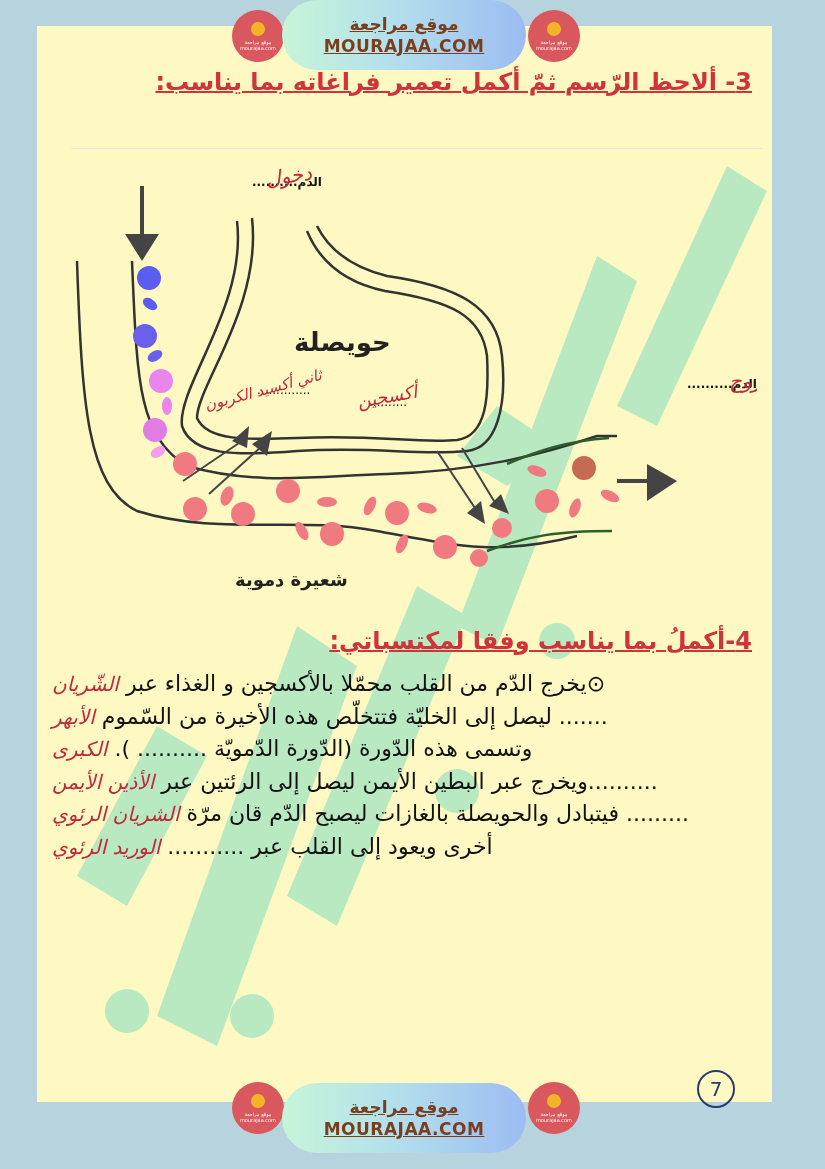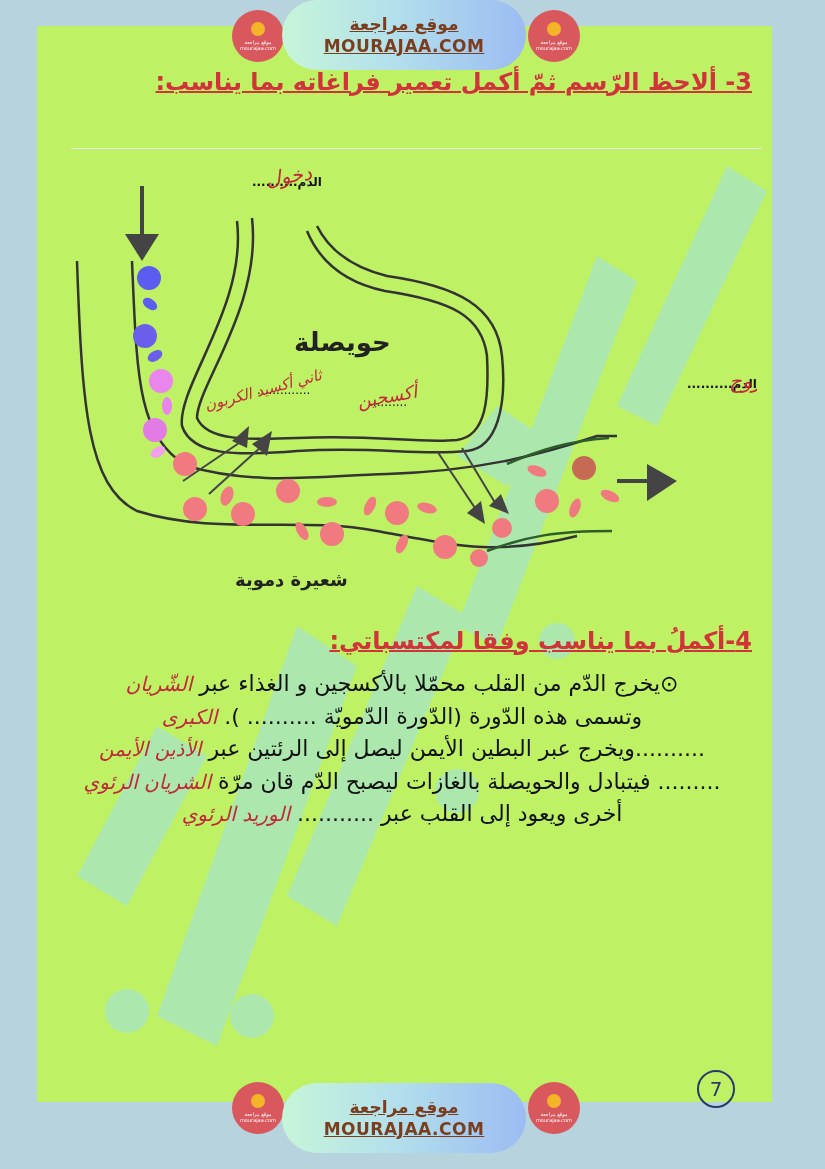--- a/index.html
+++ b/index.html
@@ -1,30 +1,30 @@
 <!DOCTYPE html>
 <html><head>
 <meta charset="utf-8">
 <style>
   html, body { margin:0; padding:0; }
   body { width:825px; height:1169px; background:#b7d3de; position:relative; overflow:hidden; font-family:"DejaVu Sans", sans-serif; }
-  .page { position:absolute; left:37px; top:26px; width:735px; height:1076px; background:#bef264; }
+  .page { position:absolute; left:37px; top:26px; width:735px; height:1076px; background:#fef9c3; }
   .badge { position:absolute; width:52px; height:52px; border-radius:50%; background:#d9585e; display:flex; flex-direction:column; align-items:center; justify-content:center; z-index:5; }
   .badge .logo { width:14px; height:14px; border-radius:50%; background:#f4b428; margin-bottom:3px; }
   .badge .mini { font-size:5px; color:#fff; line-height:6px; text-align:center; }
   .pill { position:absolute; width:244px; height:70px; border-radius:35px; background:linear-gradient(90deg,#c7f5d8 0%,#b3e0ec 45%,#9cbcf2 100%); display:flex; flex-direction:column; align-items:center; justify-content:center; z-index:5; }
   .pill .ar { font-size:17px; font-weight:bold; color:#7a3e1e; text-decoration:underline; line-height:22px; direction:rtl; }
   .pill .en { font-size:17px; font-weight:bold; color:#7a3e1e; text-decoration:underline; line-height:22px; letter-spacing:0.5px; }
   .q3title { position:absolute; right:20px; top:42px; font-size:24px; font-weight:bold; color:#d0343a; text-decoration:underline; text-decoration-thickness:2px; direction:rtl; z-index:3;}
   .q3words { position:absolute; right:24px; top:82px; font-size:24px; color:#1f5d58; direction:rtl; z-index:3;}
   .divider { position:absolute; left:34px; right:10px; top:122px; height:1px; background:#e6e6e6; }
   .diagram { position:absolute; left:20px; top:130px; width:700px; height:450px; z-index:2; }
   .wm { position:absolute; left:0; top:0; width:735px; height:1076px; z-index:1; pointer-events:none; }
   .q4title { position:absolute; right:20px; top:601px; font-size:24px; font-weight:bold; color:#d0343a; text-decoration:underline; text-decoration-thickness:2px; direction:rtl; z-index:3;}
-  .q4body { position:absolute; right:20px; top:642px; width:700px; font-size:22px; line-height:31.5px; color:#111; direction:rtl; text-align:center; z-index:3; }
+  .q4body { position:absolute; right:20px; top:642px; width:700px; font-size:22px; line-height:31.5px; color:#111; direction:rtl; text-align:left; z-index:3; }
   .q4body .line { white-space:nowrap; }
   .ans { color:#c0293a; font-style:italic; font-family:"DejaVu Serif", serif; font-size:20px; }
   .pagenum { position:absolute; left:660px; top:1044px; width:34px; height:34px; border:2px solid #2b3a6e; border-radius:50%; color:#2b3a6e; font-size:20px; display:flex; align-items:center; justify-content:center; z-index:3; }
 </style>
 </head>
 <body>
 
 <div class="page">
 
   <svg class="wm" viewBox="0 0 735 1076">
@@ -110,20 +110,21 @@
 
     <text x="210" y="30" font-size="20" font-style="italic" fill="#c0293a" font-family="DejaVu Serif, serif" transform="rotate(-8 210 30)">دخول</text>
     <text x="672" y="232" font-size="20" font-style="italic" fill="#c0293a" font-family="DejaVu Serif, serif">خروج</text>
     <text x="145" y="238" font-size="15" font-style="italic" fill="#c0293a" font-family="DejaVu Serif, serif" transform="rotate(-15 210 230)">ثاني أكسيد الكربون</text>
     <text x="300" y="245" font-size="18" font-style="italic" fill="#c0293a" font-family="DejaVu Serif, serif" transform="rotate(-10 340 240)">أكسجين</text>
   </svg>
 
   <div class="q4title">4-أكملُ بما يناسب وفقا لمكتسباتي:</div>
   <div class="q4body">
     <div class="line"><span>⊙يخرج الدّم من القلب محمّلا بالأكسجين و الغذاء عبر</span> <span class="ans">الشّريان</span></div>
+    <div class="line"><span>....... ليصل إلى الخليّة فتتخلّص هذه الأخيرة من السّموم</span> <span class="ans">الأبهر</span></div>
     <div class="line"><span>وتسمى هذه الدّورة (الدّورة الدّمويّة .......... ).</span> <span class="ans">الكبرى</span></div>
     <div class="line"><span>..........ويخرج عبر البطين الأيمن ليصل إلى الرئتين عبر</span> <span class="ans">الأذين الأيمن</span></div>
     <div class="line"><span>......... فيتبادل والحويصلة بالغازات ليصبح الدّم قان مرّة</span> <span class="ans">الشريان الرئوي</span></div>
     <div class="line"><span>أخرى ويعود إلى القلب عبر ...........</span> <span class="ans">الوريد الرئوي</span></div>
   </div>
 
   <div class="pagenum">7</div>
 </div>
 
 <div class="badge" style="left:232px; top:10px;">

